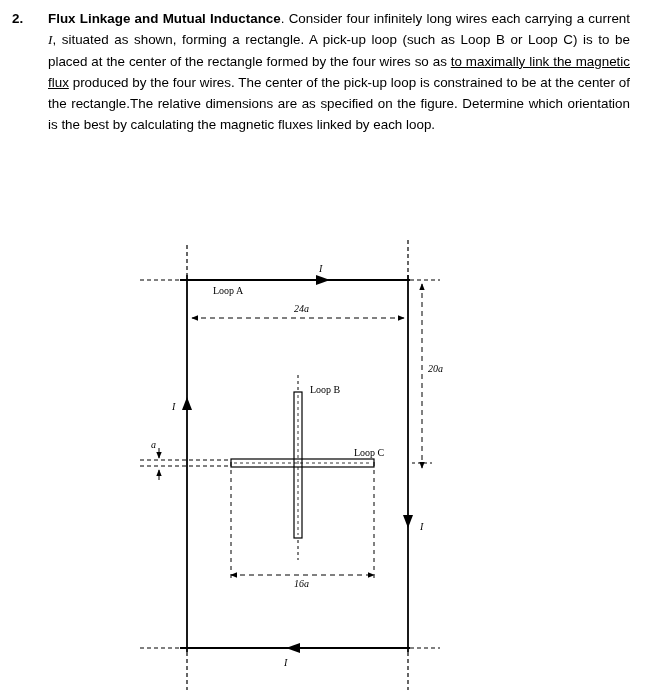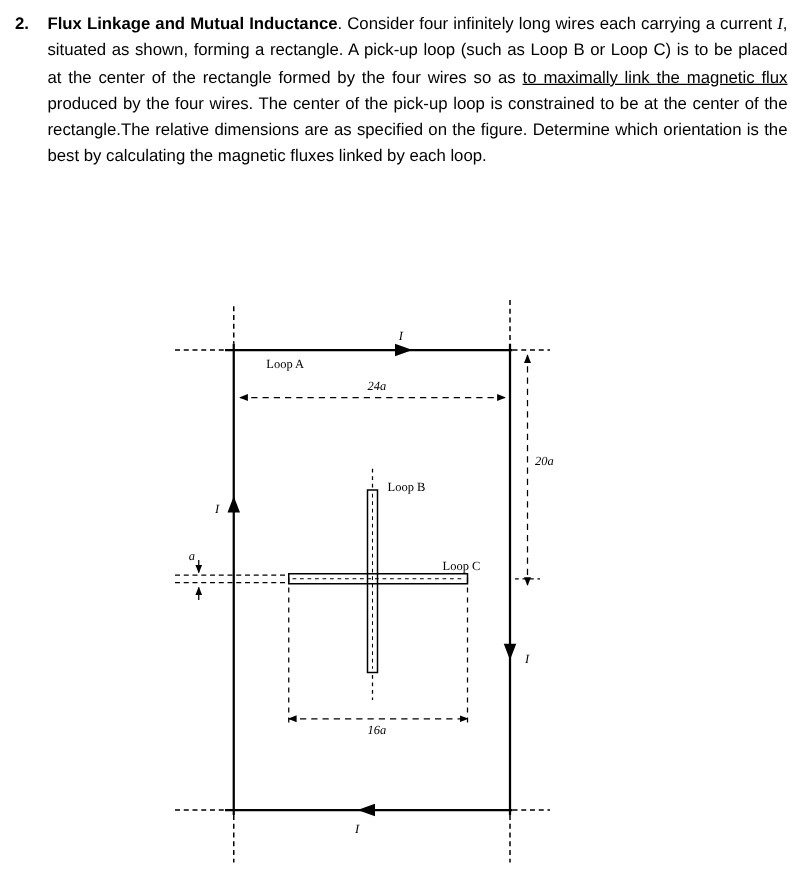--- a/index.html
+++ b/index.html
@@ -1,19 +1,19 @@
 <!DOCTYPE html>
 <html><head>
 <meta charset="utf-8">
 <style>
   html, body { margin: 0; padding: 0; background: #ffffff; }
   body { width: 649px; height: 700px; position: relative; overflow: hidden; font-family: "Liberation Sans", sans-serif; color: #000; }
   .problem { position: absolute; left: 12px; top: 8px; width: 618px; font-size: 13.4px; line-height: 21.3px; text-align: justify; }
   .problem .num { position: absolute; left: 0; top: 0; font-weight: bold; }
-  .problem .body { margin-left: 26px; }
+  .problem .body { margin-left: 36px; }
   .problem .title { font-weight: bold; }
   .problem .u { text-decoration: underline; }
   .problem .it { font-family: "Liberation Serif", serif; font-style: italic; }
   svg text { font-family: "Liberation Serif", serif; }
 </style>
 </head>
 <body>
 
 <div class="problem">
   <span class="num">2.</span>

